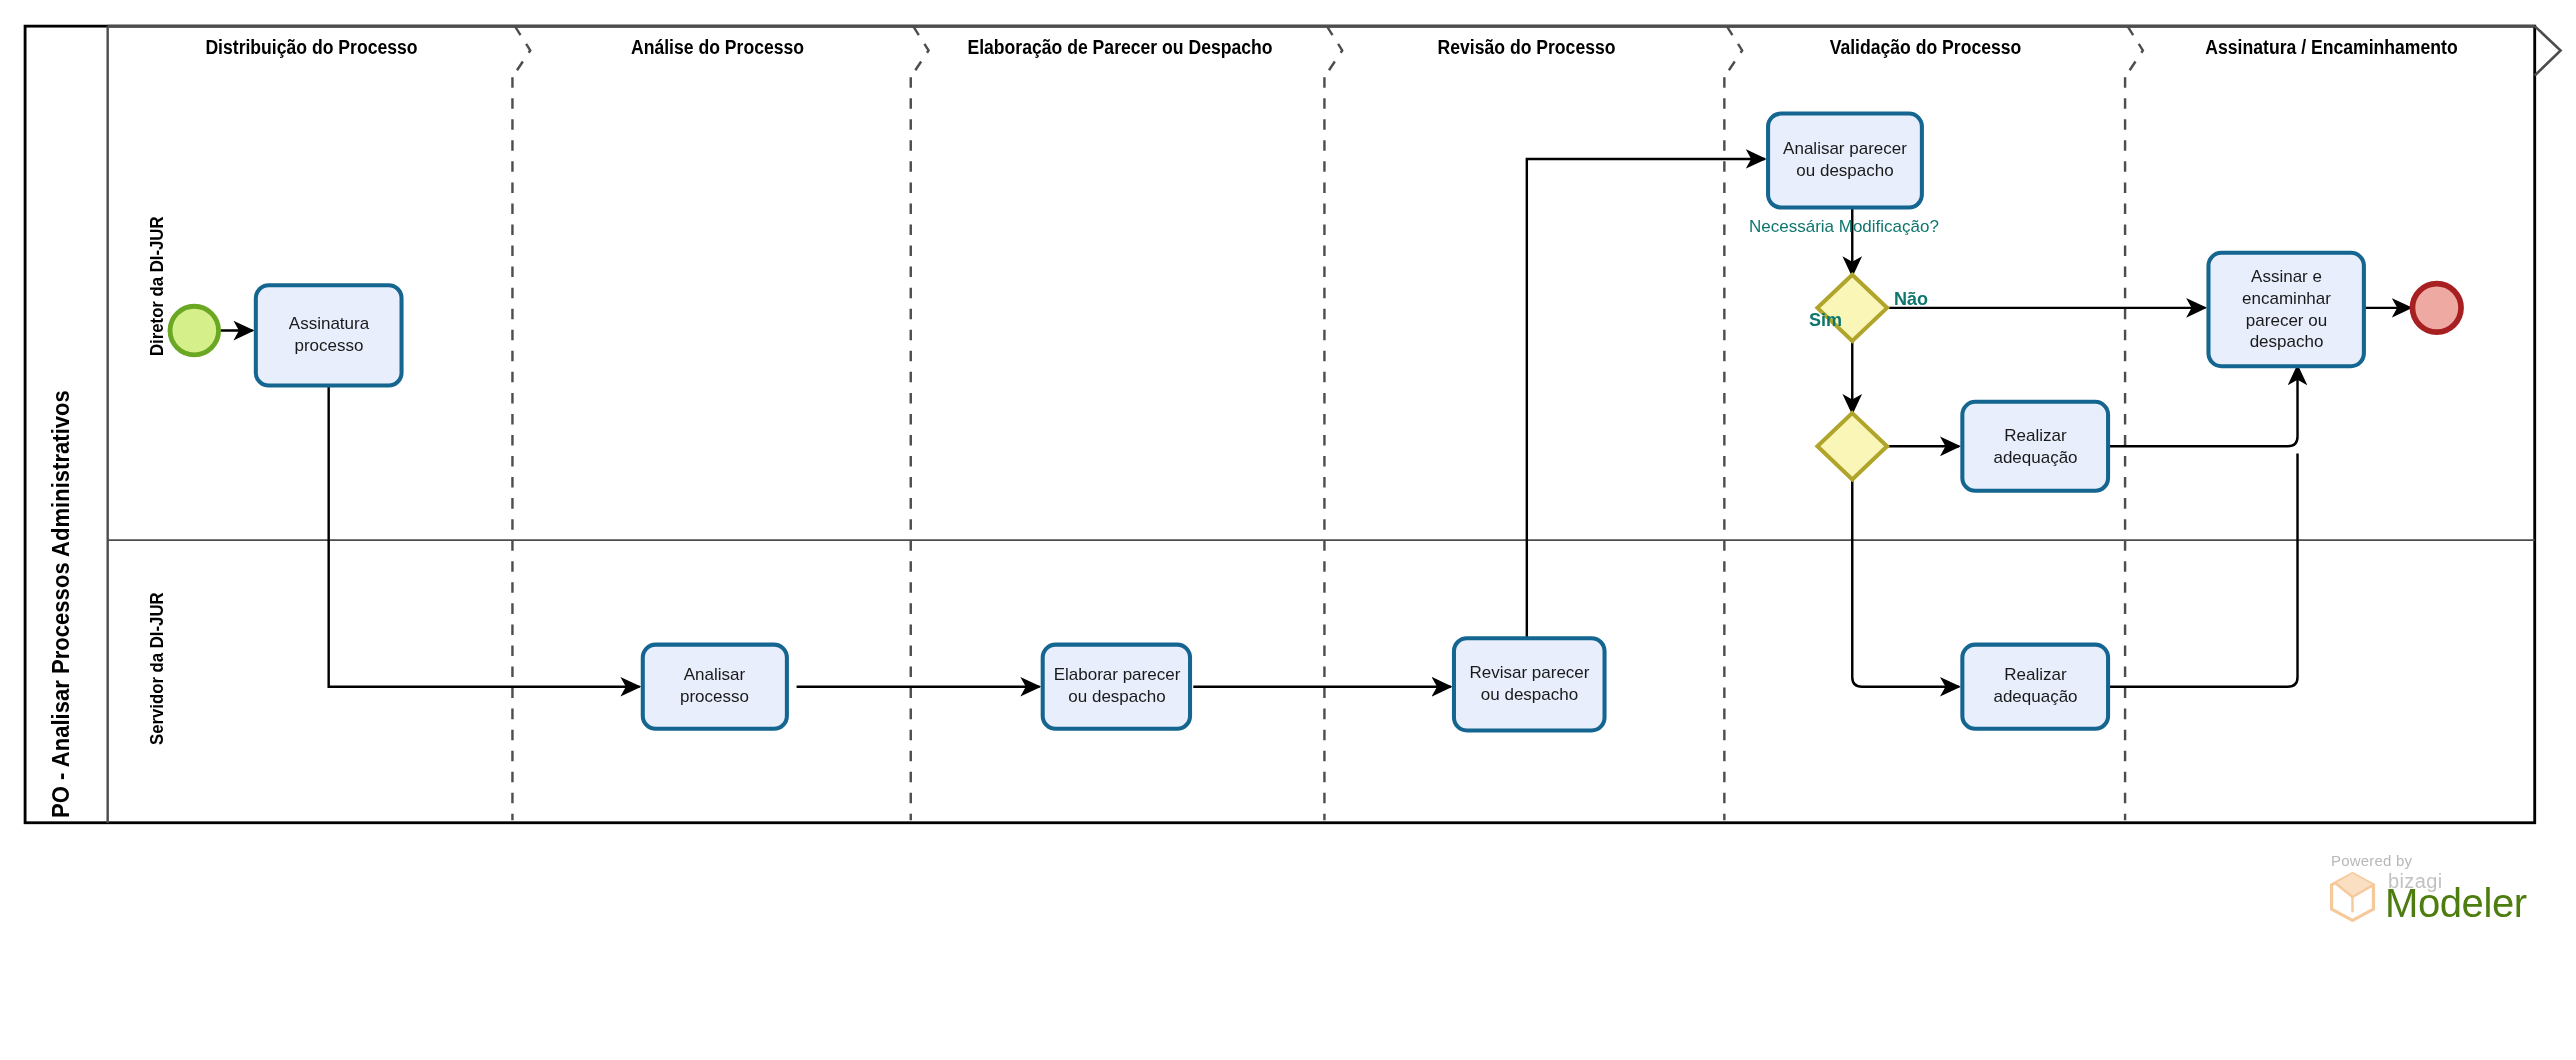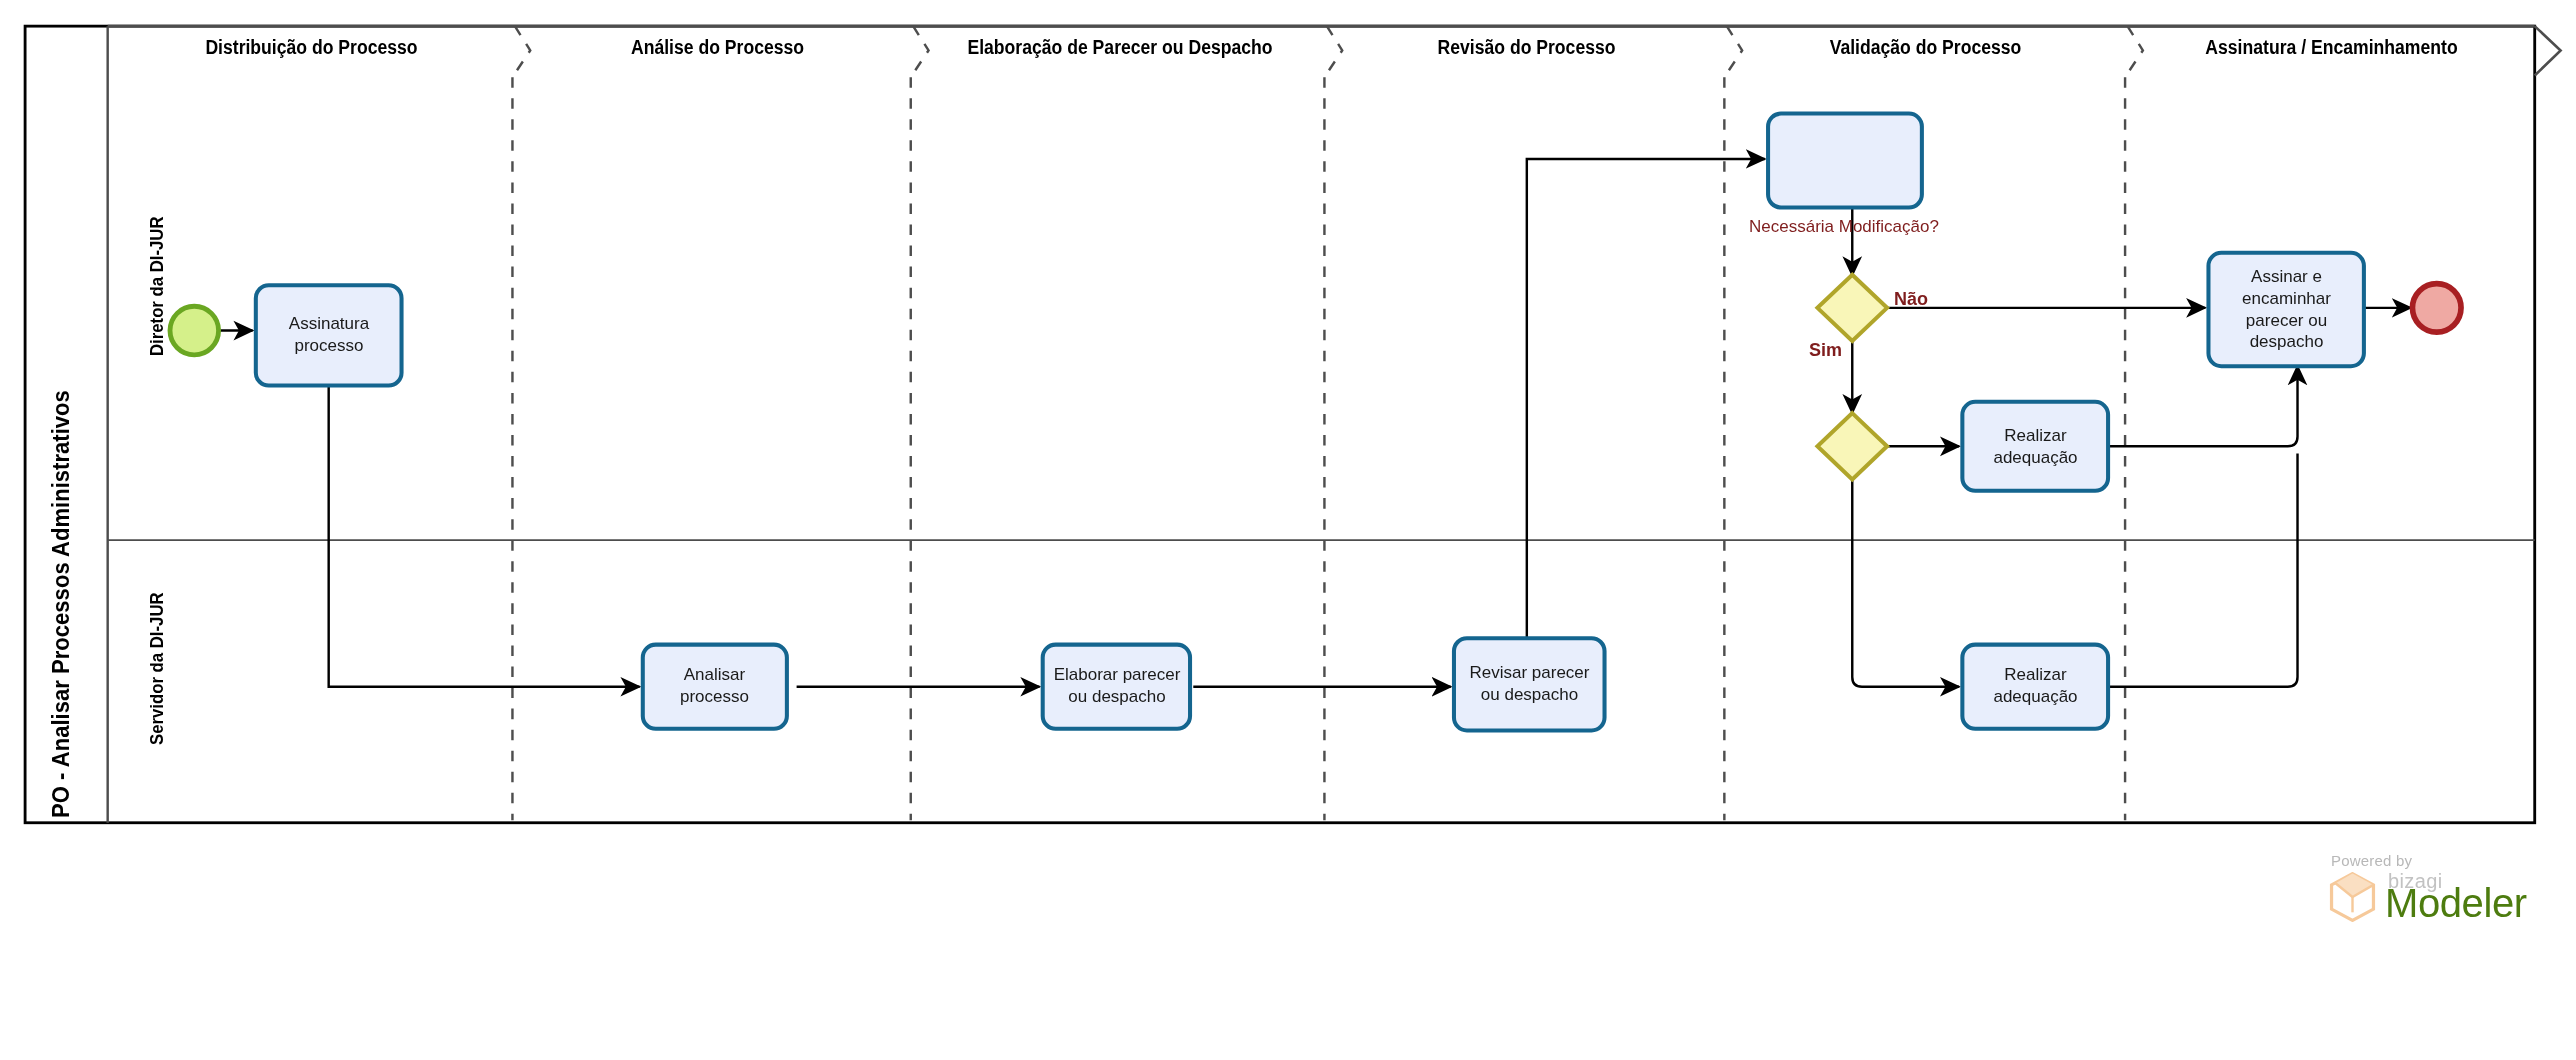--- a/index.html
+++ b/index.html
@@ -24,21 +24,21 @@
   .lane-title{
       font-weight:bold;font-size:18px;color:#000;white-space:nowrap;
       transform-origin:0 0;transform:rotate(-90deg) scaleX(.93);
   }
   .task-label{
       position:absolute;display:flex;align-items:center;justify-content:center;
       text-align:center;font-size:17px;color:#1a1a1a;line-height:1.28;
       pointer-events:none;
   }
   .flow-label{
-      position:absolute;font-size:17px;color:#7f1d1d;white-space:nowrap;
+      position:absolute;font-size:17px;color:#0f766e;white-space:nowrap;
       line-height:1.22;text-align:center;
   }
   .flow-label.bold{font-weight:bold;font-size:18px;}
 
   
   #brand{position:absolute;left:2289px;top:852px;width:227px;height:73px;}
   #brand .pb{position:absolute;left:42px;top:0;font-size:15px;color:#b8b8b8;
              letter-spacing:0.2px;}
   #brand .hex{position:absolute;left:40px;top:20px;width:47px;height:50px;}
   #brand .bz{position:absolute;left:99px;top:18px;font-size:20px;color:#c2c2c2;
@@ -160,29 +160,30 @@
   <div class="txt pool-title" style="left:47px;top:818px;">PO -  Analisar Processos Administrativos</div>
 
   <div class="txt lane-title" style="left:147px;top:356px;">Diretor da DI-JUR</div>
 
   <div class="txt lane-title" style="left:147px;top:745px;">Servidor da DI-JUR</div>
 
   <div class="task-label" style="left:264px;top:285px;width:130px;height:100px;">Assinatura processo</div>
   <div class="task-label" style="left:649px;top:644px;width:131px;height:84px;">Analisar processo</div>
   <div class="task-label" style="left:1459px;top:638px;width:141px;height:92px;">Revisar parecer ou despacho</div>
   <div class="task-label" style="left:1048px;top:644px;width:138px;height:84px;">Elaborar parecer ou despacho</div>
+  <div class="task-label" style="left:1773px;top:113px;width:144px;height:94px;">Analisar parecer ou despacho</div>
   <div class="task-label" style="left:1969px;top:402px;width:133px;height:89px;">Realizar adequação</div>
   <div class="task-label" style="left:1969px;top:644px;width:133px;height:84px;">Realizar adequação</div>
   <div class="task-label" style="left:2217px;top:253px;width:139px;height:113px;">Assinar e encaminhar parecer ou despacho</div>
 
   <div class="flow-label" style="left:1749px;top:217px;width:113px;text-align:center;">Necessária Modificação?</div>
 
   <div class="flow-label bold" style="left:1894px;top:275px;margin-top:14px;">Não</div>
 
-  <div class="flow-label bold" style="left:1809px;top:340px;">Sim</div>
+  <div class="flow-label bold" style="left:1809px;top:310px;">Sim</div>
 
   <div id="brand">
     <div class="pb">Powered by</div>
     <svg class="hex" viewBox="0 0 58 62">
       <polygon points="29,2 55,16 55,46 29,60 3,46 3,16" fill="none" stroke="#f6c99a" stroke-width="4"></polygon>
       <polygon points="29,2 55,16 29,31 8,14" fill="#fadfc2"></polygon>
       <line x1="29" y1="31" x2="55" y2="16" stroke="#f6c99a" stroke-width="3"></line>
       <line x1="29" y1="31" x2="8" y2="14" stroke="#f6c99a" stroke-width="3"></line>
       <line x1="29" y1="31" x2="29" y2="50" stroke="#f6c99a" stroke-width="3"></line>
     </svg>

